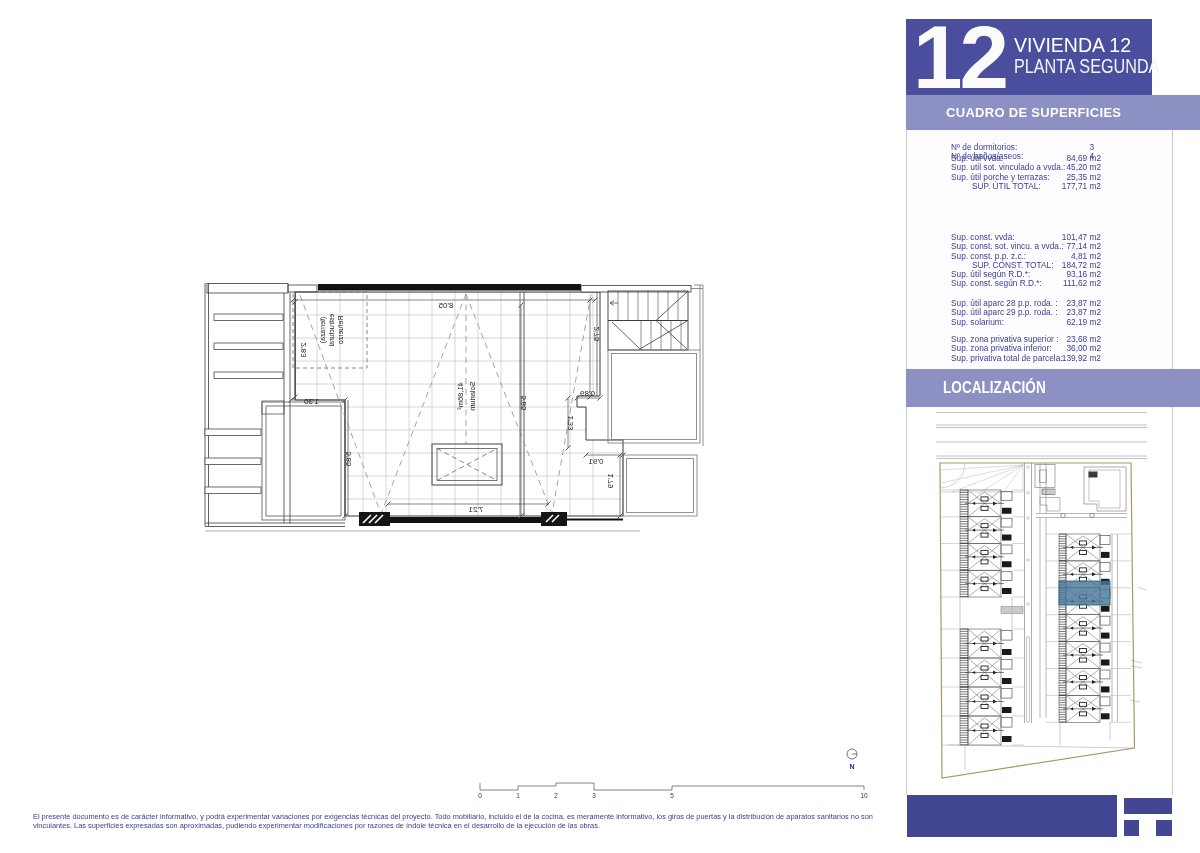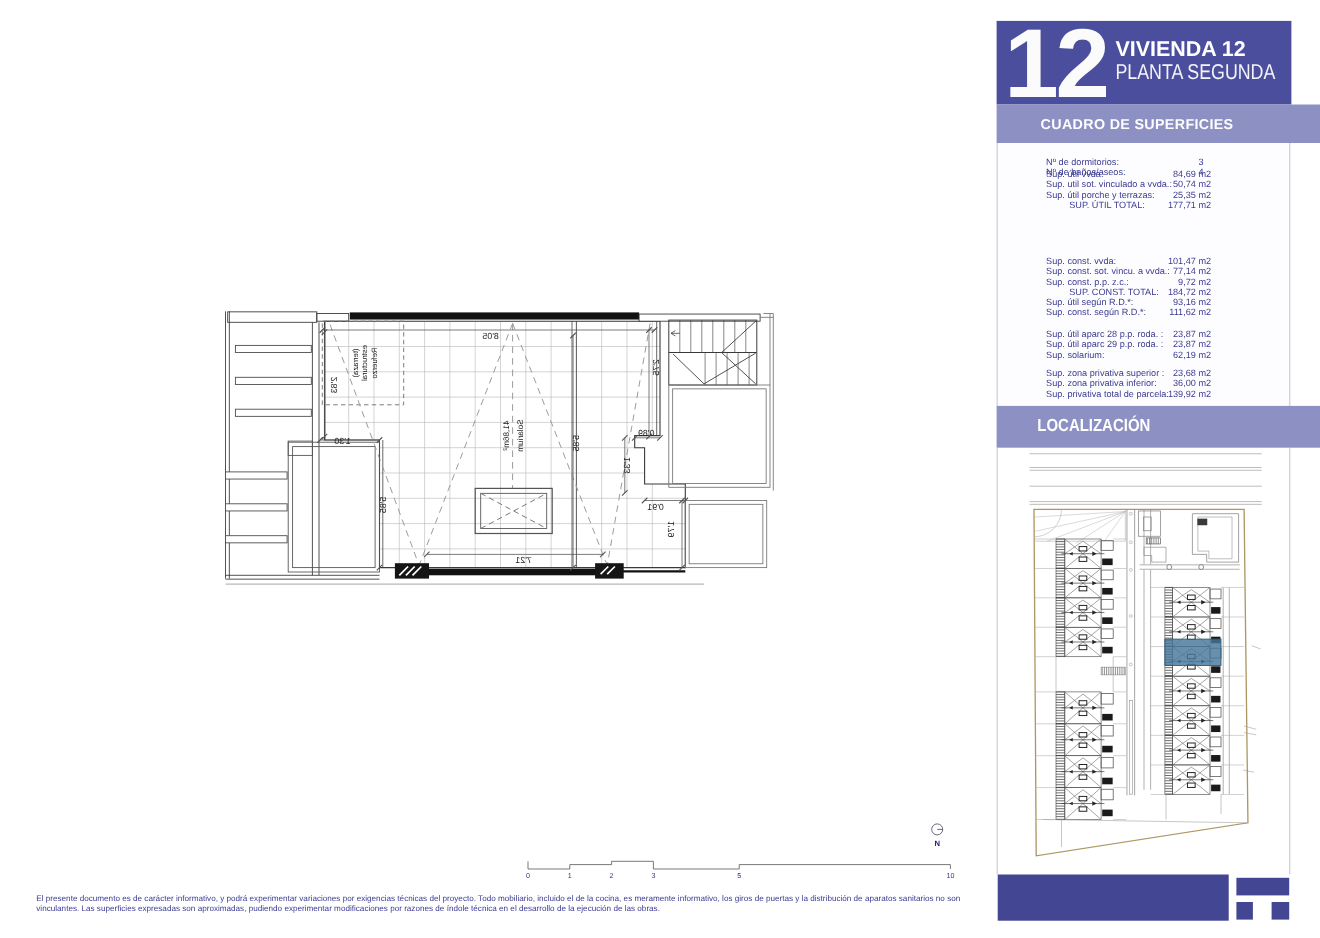--- a/index.html
+++ b/index.html
@@ -1,21 +1,21 @@
 <!DOCTYPE html>
 <html><head>
 <meta charset="utf-8">
 <style>
 html,body{margin:0;padding:0;background:#fff;}
 .page{position:relative;width:1200px;height:853px;overflow:hidden;background:#fff;
   font-family:"Liberation Sans",sans-serif;}
 .abs{position:absolute;}
-.hdr{left:906px;top:19px;width:268px;height:76px;background:#4b4e9c;}
+.hdr{left:906px;top:19px;width:246px;height:76px;background:#4b4e9c;}
 .hdr .n12{position:absolute;left:7px;top:-13px;font-size:89px;font-weight:bold;color:#fbfbfb;letter-spacing:-3px;}
-.hdr .t1{position:absolute;left:108px;top:16.5px;font-size:19.5px;line-height:19.5px;font-weight:bold;color:#fff;white-space:nowrap;}
+.hdr .t1{position:absolute;left:108px;top:16.5px;font-size:19.5px;line-height:19.5px;font-weight:normal;color:#fff;white-space:nowrap;}
 .hdr .t2{position:absolute;left:108px;top:38px;font-size:19.5px;line-height:19.5px;color:#f3f3f8;white-space:nowrap;transform:scaleX(.83);transform-origin:0 0;}
 .band{left:906px;width:265px;background:#8d90c3;color:#fdfdfe;font-weight:bold;}
 .cuadro{top:95px;height:35px;line-height:35px;font-size:13px;padding-left:40px;letter-spacing:0.3px;}
 .local{top:369px;height:38px;line-height:38px;font-size:16px;padding-left:37px;}
 .local span{display:inline-block;transform:scaleX(.85);transform-origin:0 0;}
 .tablebox{left:906px;top:130px;width:265px;height:239px;background:#fdfdff;border-left:1px solid #c9c9d6;border-right:1px solid #c9c9d6;}
 .sitebox{left:906px;top:407px;width:265px;height:388px;border-left:1px solid #c9c9d6;border-right:1px solid #c9c9d6;}
 .tsec{position:absolute;left:44px;width:148px;}
 .tr{position:relative;height:9.4px;line-height:9.4px;font-size:8.3px;color:#3b3b93;white-space:nowrap;}
 .tr i{position:absolute;right:-2px;top:0;font-style:normal;}
@@ -436,28 +436,28 @@
 
 <div class="abs band cuadro">CUADRO DE SUPERFICIES</div>
 
 <div class="abs tablebox">
 <div class="tsec" style="top:13px">
 <div class="tr"><span>Nº de dormitorios:</span><i>3&nbsp;&nbsp;&nbsp;</i></div>
 <div class="tr"><span>Nº de baños/aseos:</span><i>4&nbsp;&nbsp;&nbsp;</i></div>
 </div>
 <div class="tsec" style="top:24px">
 <div class="tr"><span>Sup. útil vvda:</span><i>84,69 m2</i></div>
-<div class="tr"><span>Sup. util sot. vinculado a vvda.:</span><i>50,74 m2</i></div>
+<div class="tr"><span>Sup. util sot. vinculado a vvda.:</span><i>45,20 m2</i></div>
 <div class="tr"><span>Sup. útil porche y terrazas:</span><i>25,35 m2</i></div>
 <div class="tr"><span style="padding-left:21px">SUP. ÚTIL TOTAL:</span><i>177,71 m2</i></div>
 </div>
 <div class="tsec" style="top:103px">
 <div class="tr"><span>Sup. const. vvda:</span><i>101,47 m2</i></div>
 <div class="tr"><span>Sup. const. sot. vincu. a vvda.:</span><i>77,14 m2</i></div>
-<div class="tr"><span>Sup. const. p.p. z.c.:</span><i>9,72 m2</i></div>
+<div class="tr"><span>Sup. const. p.p. z.c.:</span><i>4,81 m2</i></div>
 <div class="tr"><span style="padding-left:21px">SUP. CONST. TOTAL:</span><i>184,72 m2</i></div>
 </div>
 <div class="tsec" style="top:140px">
 <div class="tr"><span>Sup. útil según R.D.*:</span><i>93,16 m2</i></div>
 <div class="tr"><span>Sup. const. según R.D.*:</span><i>111,62 m2</i></div>
 </div>
 <div class="tsec" style="top:169px">
 <div class="tr"><span>Sup. útil aparc 28 p.p. roda. :</span><i>23,87 m2</i></div>
 <div class="tr"><span>Sup. útil aparc 29 p.p. roda. :</span><i>23,87 m2</i></div>
 <div class="tr"><span>Sup. solarium:</span><i>62,19 m2</i></div>

